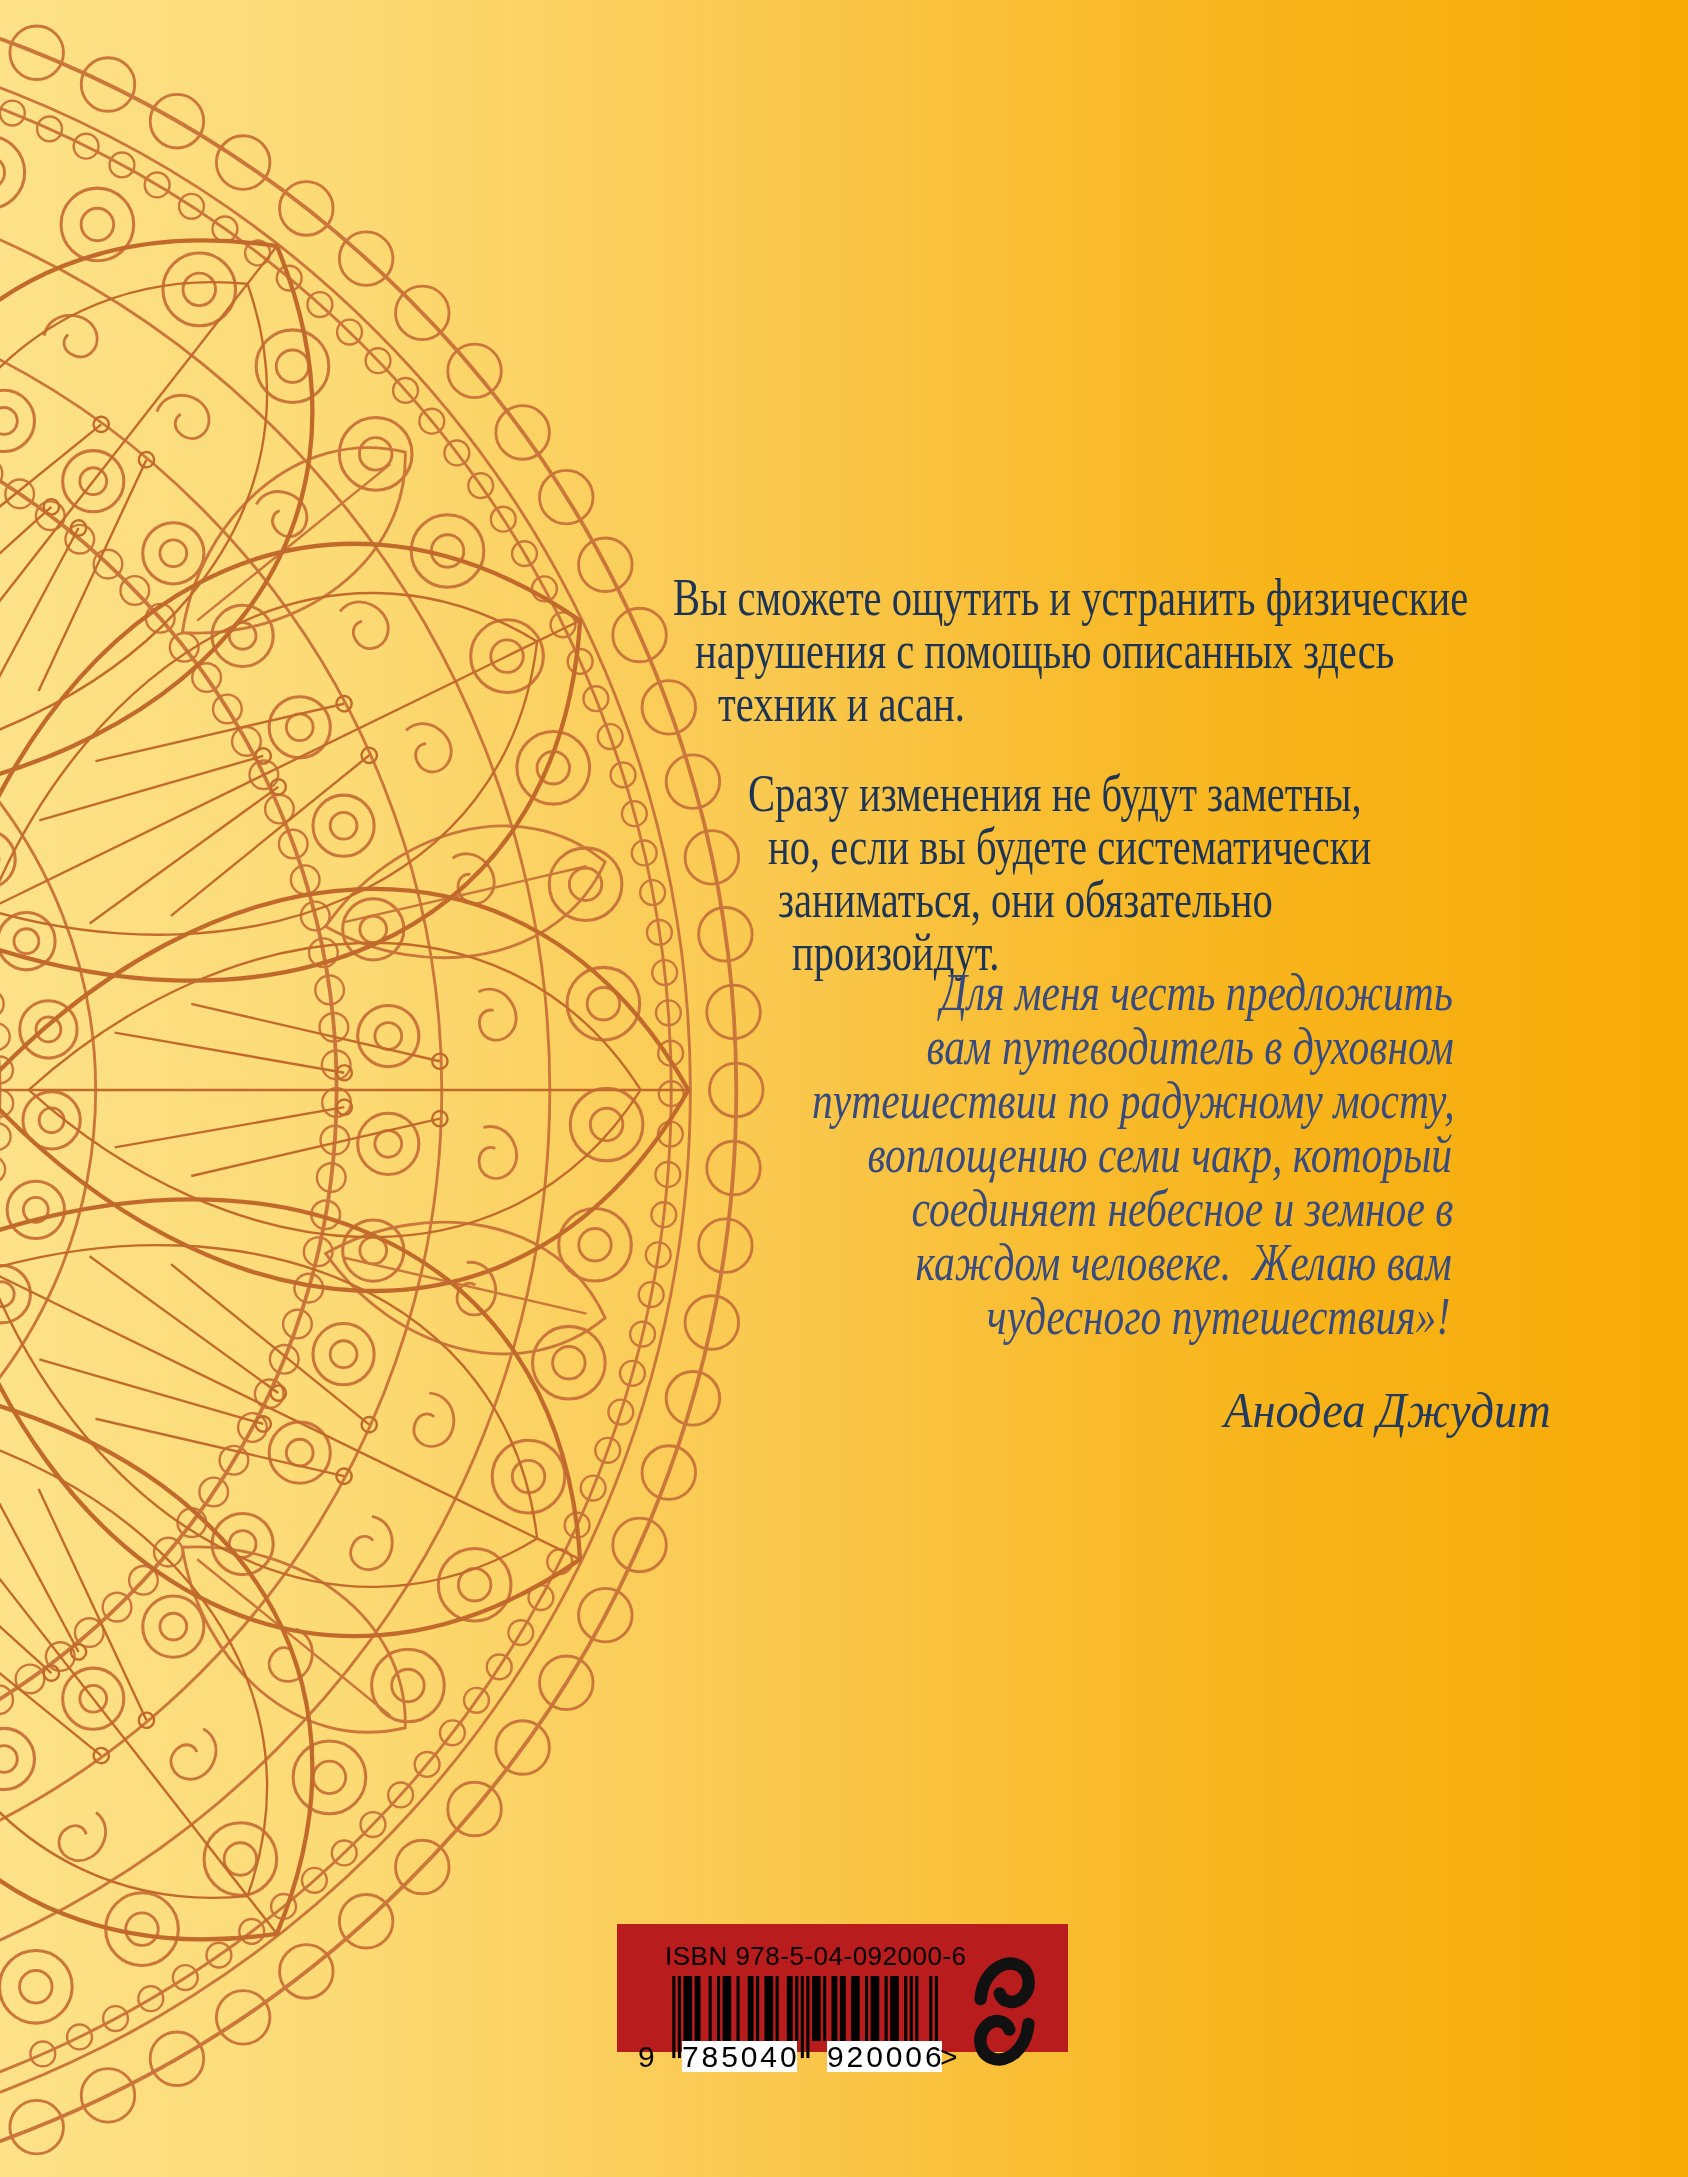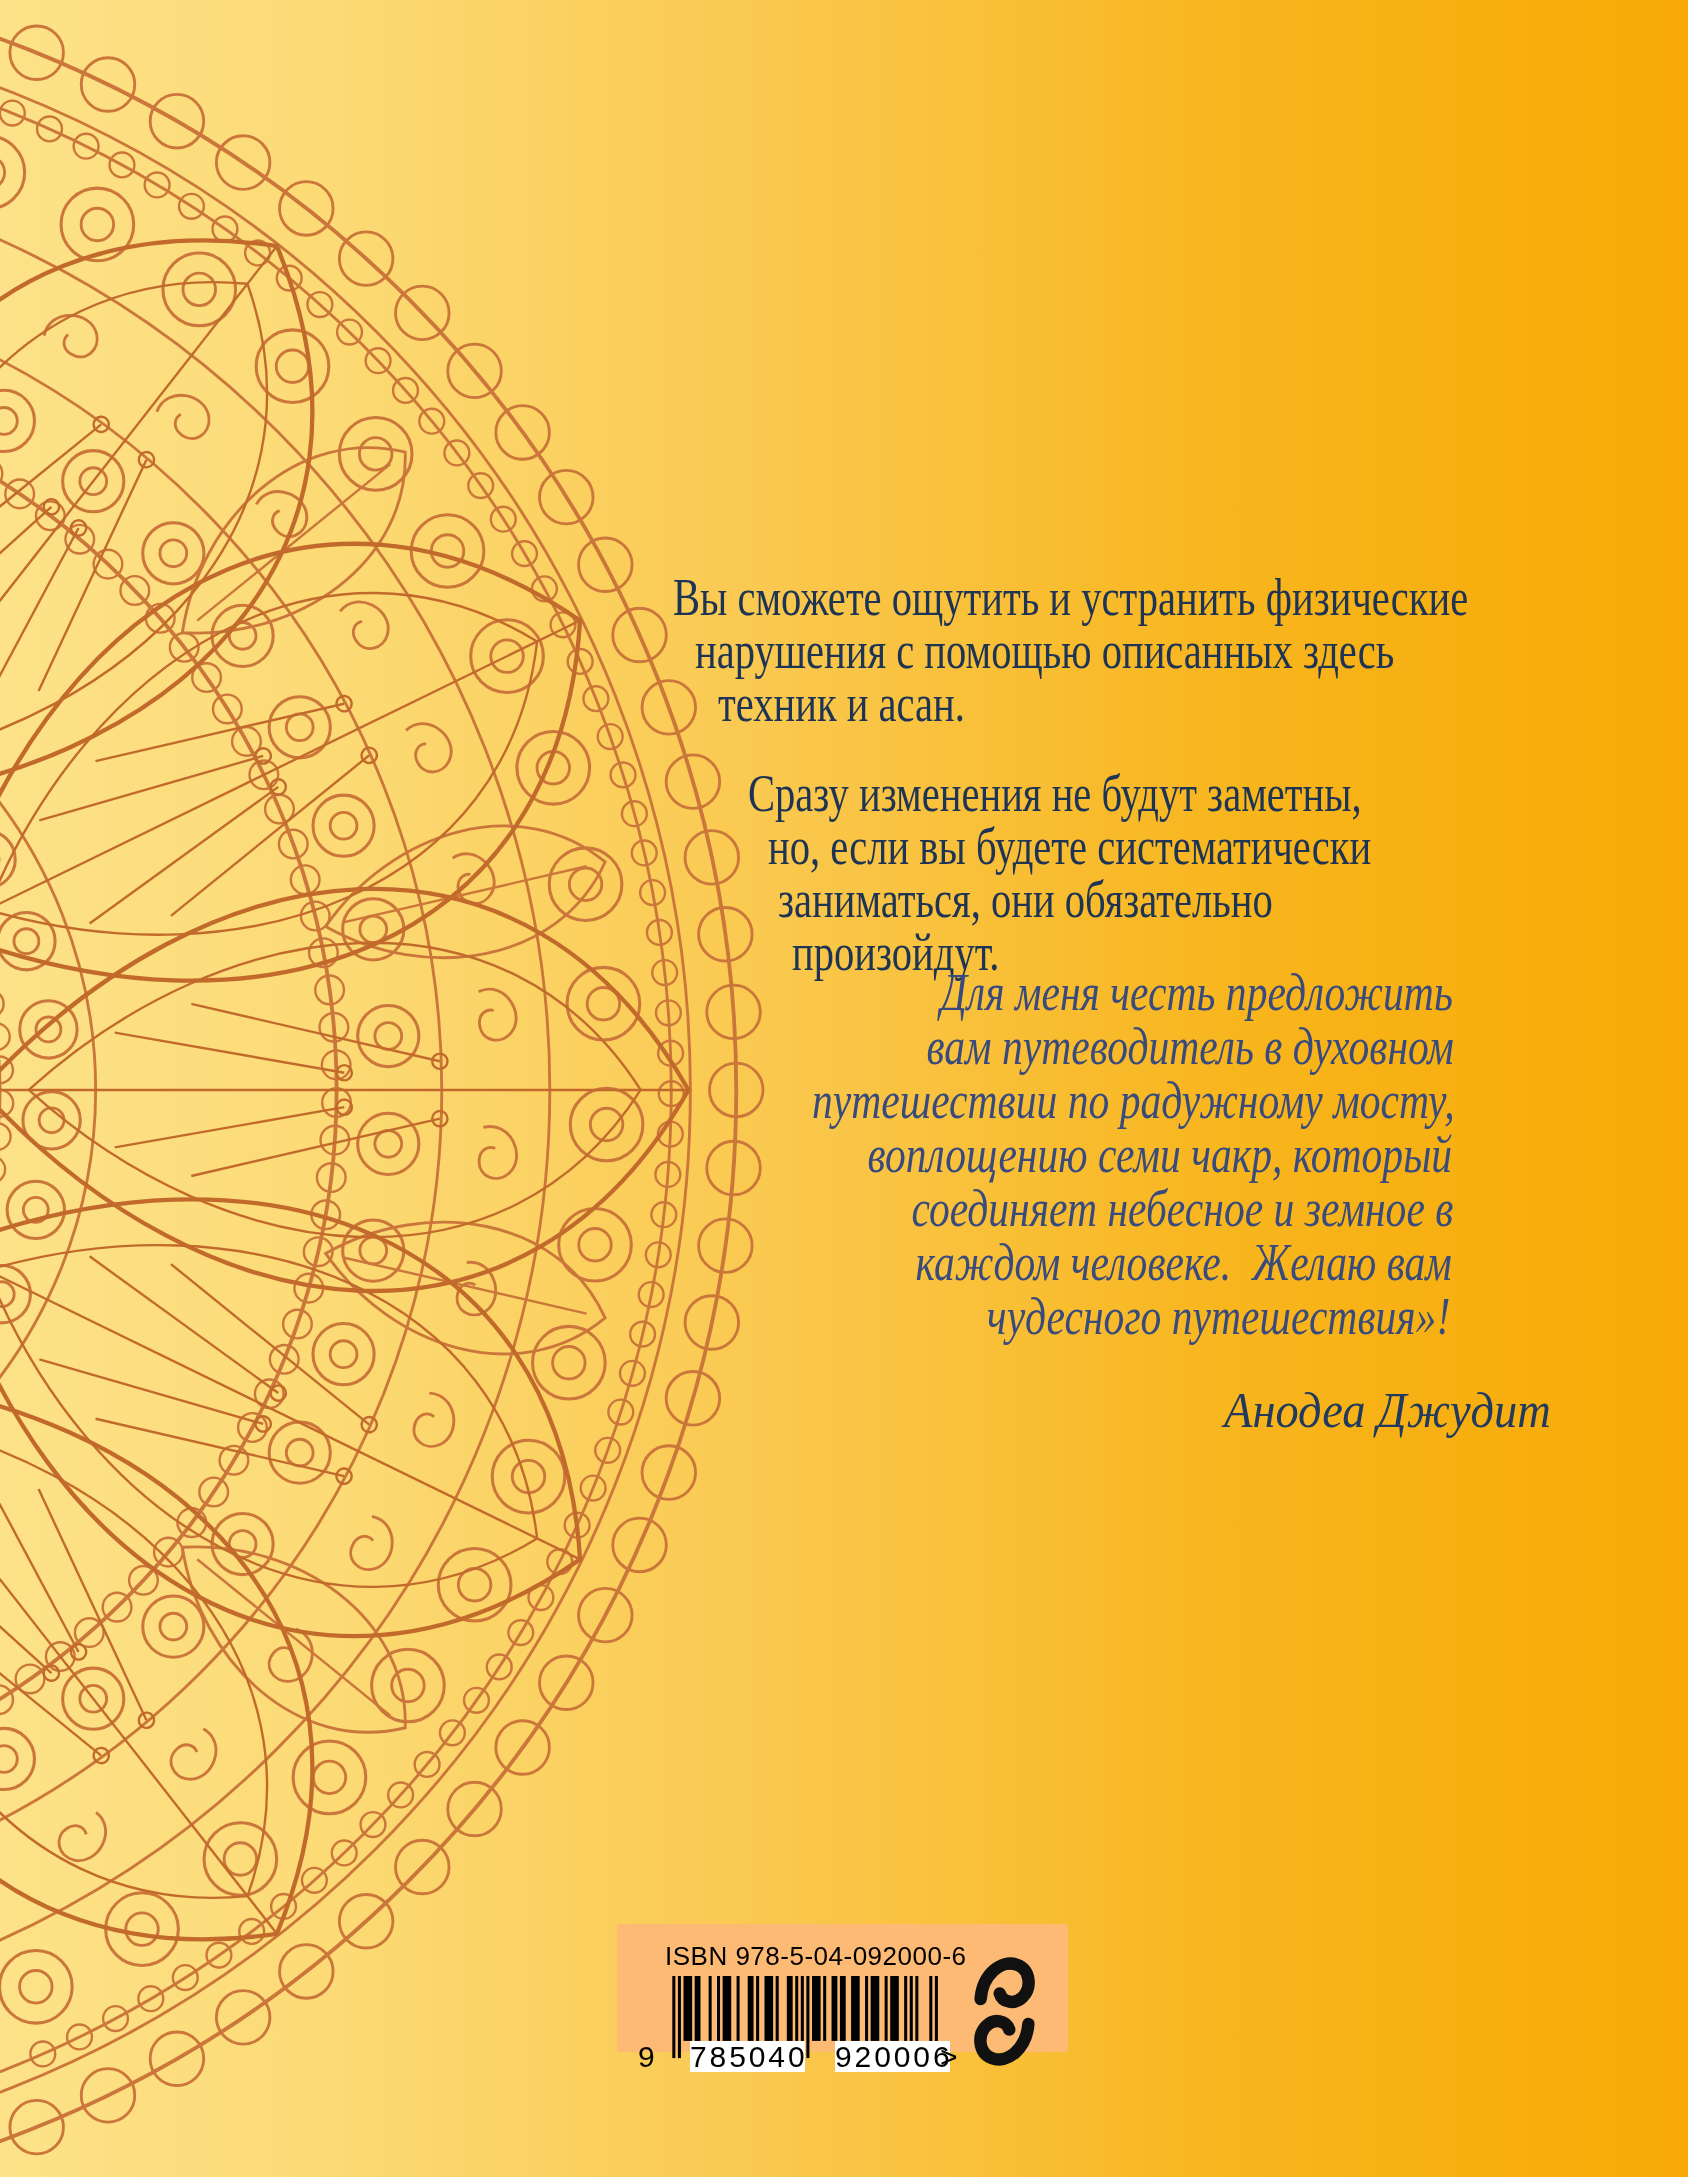--- a/index.html
+++ b/index.html
@@ -20,33 +20,33 @@
   .block.italic .line{font-style:italic;color:#394b7c;transform:scaleX(.8);}
   .block.tall .line{line-height:54px;}
   .author{
     position:absolute;left:1224px;top:1384px;z-index:2;
     font-family:"Liberation Serif",serif;font-style:italic;
     font-size:50px;line-height:53px;color:#223a5e;white-space:pre;
     transform:scaleX(.93);transform-origin:0 0;
   }
   .panel{
     position:absolute;left:617px;top:1924px;width:451px;height:128px;
-    background:#fdba74;z-index:3;
+    background:#b91c1c;z-index:3;
   }
   .isbn-label{
     position:absolute;left:48px;top:19px;width:281px;text-align:center;
     font-family:"Liberation Sans",sans-serif;font-size:26px;line-height:27px;
     color:#000;letter-spacing:0.5px;white-space:nowrap;
   }
   #barcode-svg{position:absolute;left:55px;top:52px;}
   .bcd{
     position:absolute;top:117px;height:31px;line-height:31px;
     font-family:"Liberation Sans",sans-serif;font-size:30px;color:#000;
   }
-  .bcd.grp{background:#ffffff;text-align:center;letter-spacing:2.9px;margin-left:8px;}
+  .bcd.grp{background:#ffffff;text-align:center;letter-spacing:2.9px;}
   #bcd-9{left:21px;}
   #bcd-g1{left:65px;width:115px;}
   #bcd-g2{left:210px;width:115px;}
   #bcd-gt{left:323px;}
   #publisher-logo{position:absolute;left:356px;top:31px;}
 </style>
 </head>
 <body>
 
 <svg id="ornament" width="765" height="2178" viewBox="0 0 800 2278">

